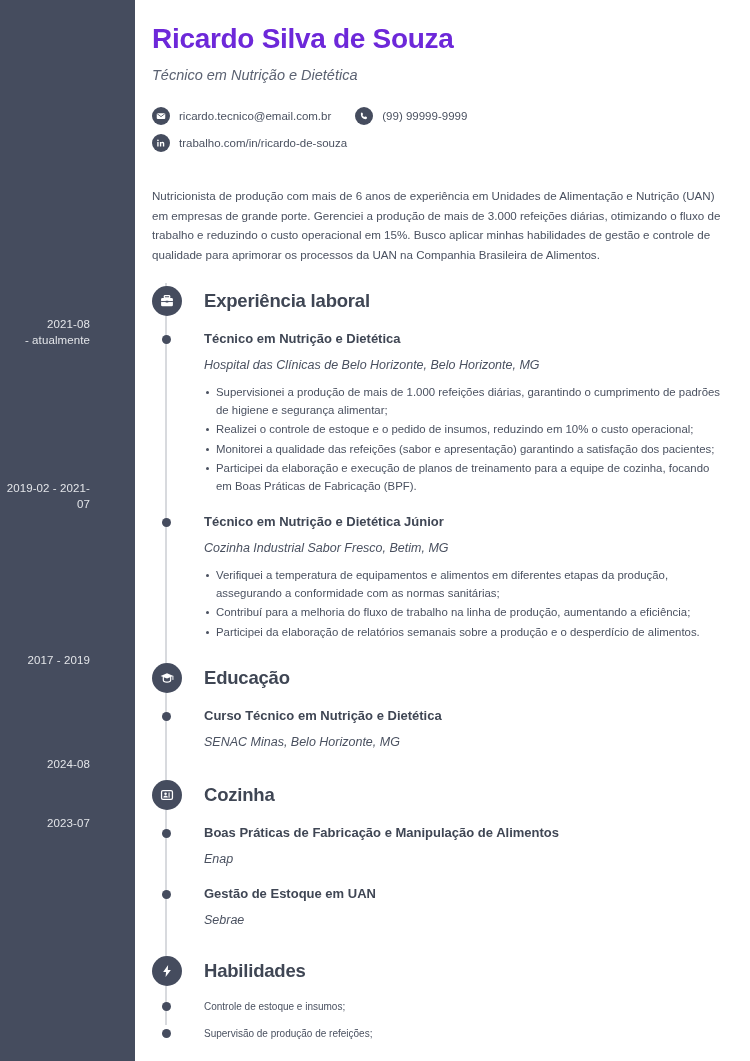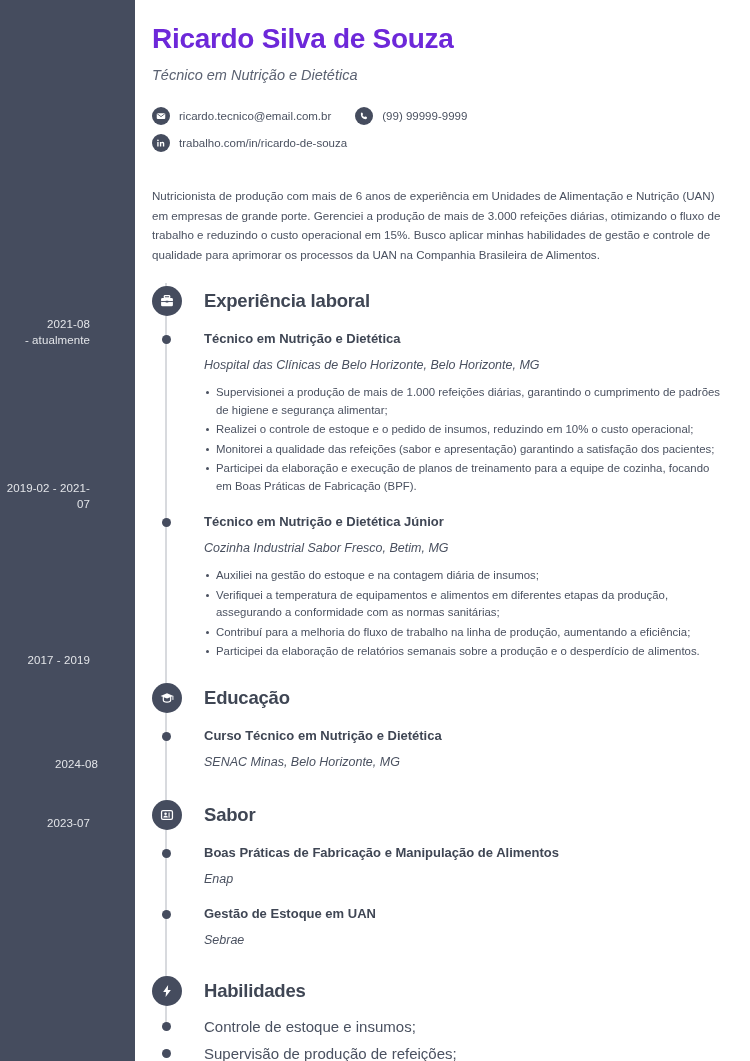--- a/index.html
+++ b/index.html
@@ -151,21 +151,21 @@
   .skill-dot {
     position:absolute;
     left:10px;
     width:9px; height:9px;
     border-radius:50%;
     background:#454c5e;
     z-index:3;
   }
   .skill-text {
     margin-left:52px;
-    font-size:15px;
+    font-size:10px;
     color:#4a5160;
     line-height:16px;
   }
 </style>
 </head>
 <body>
 
 <div class="page">
 
   <div class="sidebar"></div>
@@ -175,21 +175,21 @@
   <div class="date-label" style="top:316px;">
     <div>2021-08</div>
     <div>- atualmente</div>
   </div>
   <div class="date-label" style="top:480px;">
     <div>2019-02  - 2021-07</div>
   </div>
   <div class="date-label" style="top:652px;">
     <div>2017  - 2019</div>
   </div>
-  <div class="date-label" style="top:756px;margin-left:8px;">
+  <div class="date-label" style="top:756px;">
     <div>2024-08</div>
   </div>
   <div class="date-label" style="top:815px;">
     <div>2023-07</div>
   </div>
 
   <div class="main">
 
     <div class="header">
       <div class="name">Ricardo Silva de Souza</div>
@@ -258,21 +258,20 @@
           </ul>
         </div>
       </div>
 
       <div class="entry" style="margin-top:18px;">
         <span class="entry-dot" style="top:5px;"></span>
         <div class="entry-body">
           <div class="entry-title">Técnico em Nutrição e Dietética Júnior</div>
           <div class="entry-sub">Cozinha Industrial Sabor Fresco, Betim, MG</div>
           <ul class="entry-list">
-            <li>Auxiliei na gestão do estoque e na contagem diária de insumos;</li>
             <li>Verifiquei a temperatura de equipamentos e alimentos em diferentes etapas da produção, assegurando a conformidade com as normas sanitárias;</li>
             <li>Contribuí para a melhoria do fluxo de trabalho na linha de produção, aumentando a eficiência;</li>
             <li>Participei da elaboração de relatórios semanais sobre a produção e o desperdício de alimentos.</li>
           </ul>
         </div>
       </div>
     </div>
 
     <div class="section" style="margin-top:22px;">
       <div class="sec-head" style="height:30px;">
@@ -298,21 +297,21 @@
     <div class="section" style="margin-top:29px;">
       <div class="sec-head" style="height:30px;">
         <span class="sec-icon">
           <svg width="16" height="16" viewBox="0 0 20 20">
             <rect x="3.2" y="4.4" width="13.6" height="11.2" rx="1.8" fill="none" stroke="#fff" stroke-width="1.6"></rect>
             <circle cx="8.2" cy="8.4" r="1.6" fill="#fff"></circle>
             <path d="M5.4 13.2 c0-1.7 1.3-2.6 2.8-2.6 s2.8.9 2.8 2.6 Z" fill="#fff"></path>
             <path d="M12.6 7.4 v5.4" stroke="#fff" stroke-width="1.4" stroke-linecap="round"></path>
           </svg>
         </span>
-        <span class="sec-title">Sabor</span>
+        <span class="sec-title">Cozinha</span>
       </div>
 
       <div class="entry" style="margin-top:14px;">
         <span class="entry-dot" style="top:5px;"></span>
         <div class="entry-body">
           <div class="entry-title">Boas Práticas de Fabricação e Manipulação de Alimentos</div>
           <div class="entry-sub">Enap</div>
         </div>
       </div>
 

